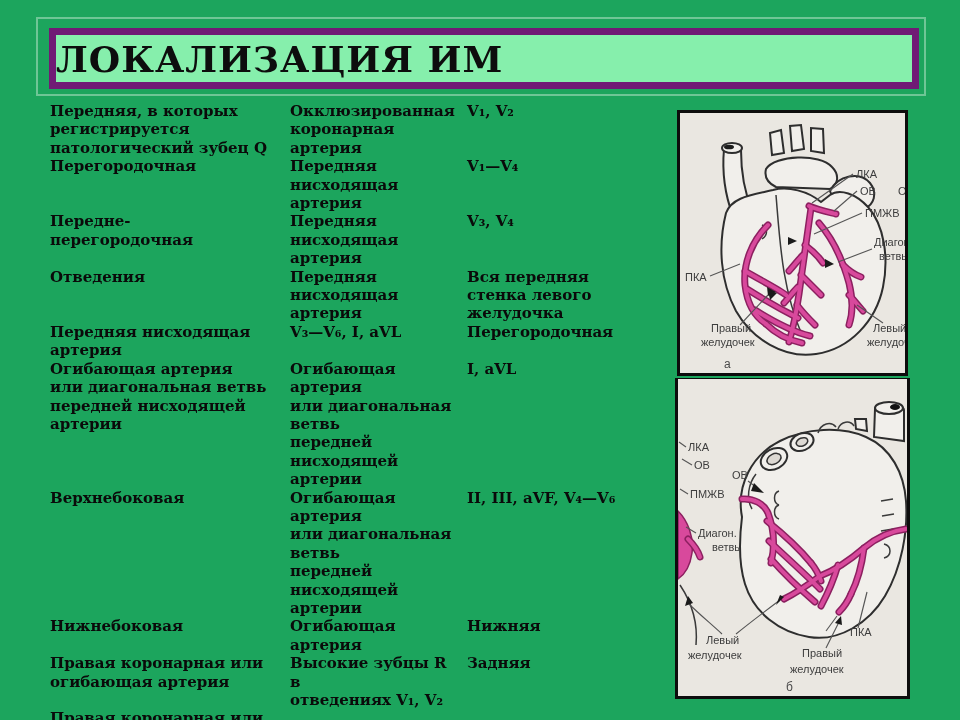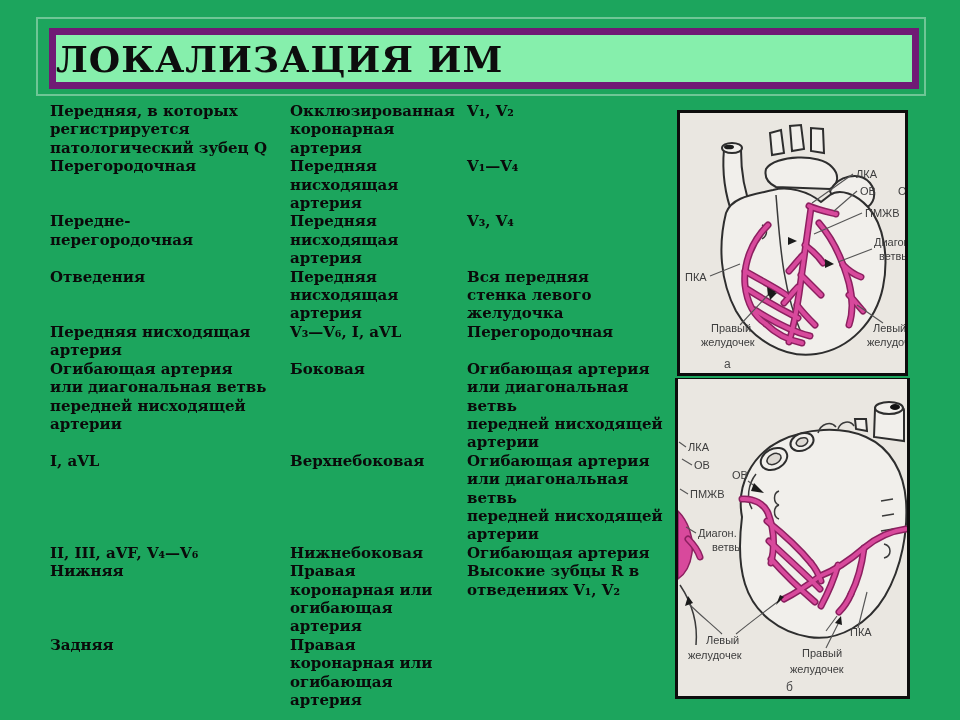--- a/index.html
+++ b/index.html
@@ -88,21 +88,20 @@
     <div class="cell">Передняя нисходящая
 артерия</div>
 
     <div class="cell">V₃—V₆, I, aVL</div>
     <div class="cell">Перегородочная</div>
     <div class="cell">Огибающая артерия
 или диагональная ветвь
 передней нисходящей
 артерии</div>
 
-    <div class="cell">Боковая</div>
     <div class="cell">Огибающая артерия
 или диагональная ветвь
 передней нисходящей
 артерии</div>
 
     <div class="cell">I, aVL</div>
     <div class="cell">Верхнебоковая</div>
     <div class="cell">Огибающая артерия
 или диагональная ветвь
 передней нисходящей

